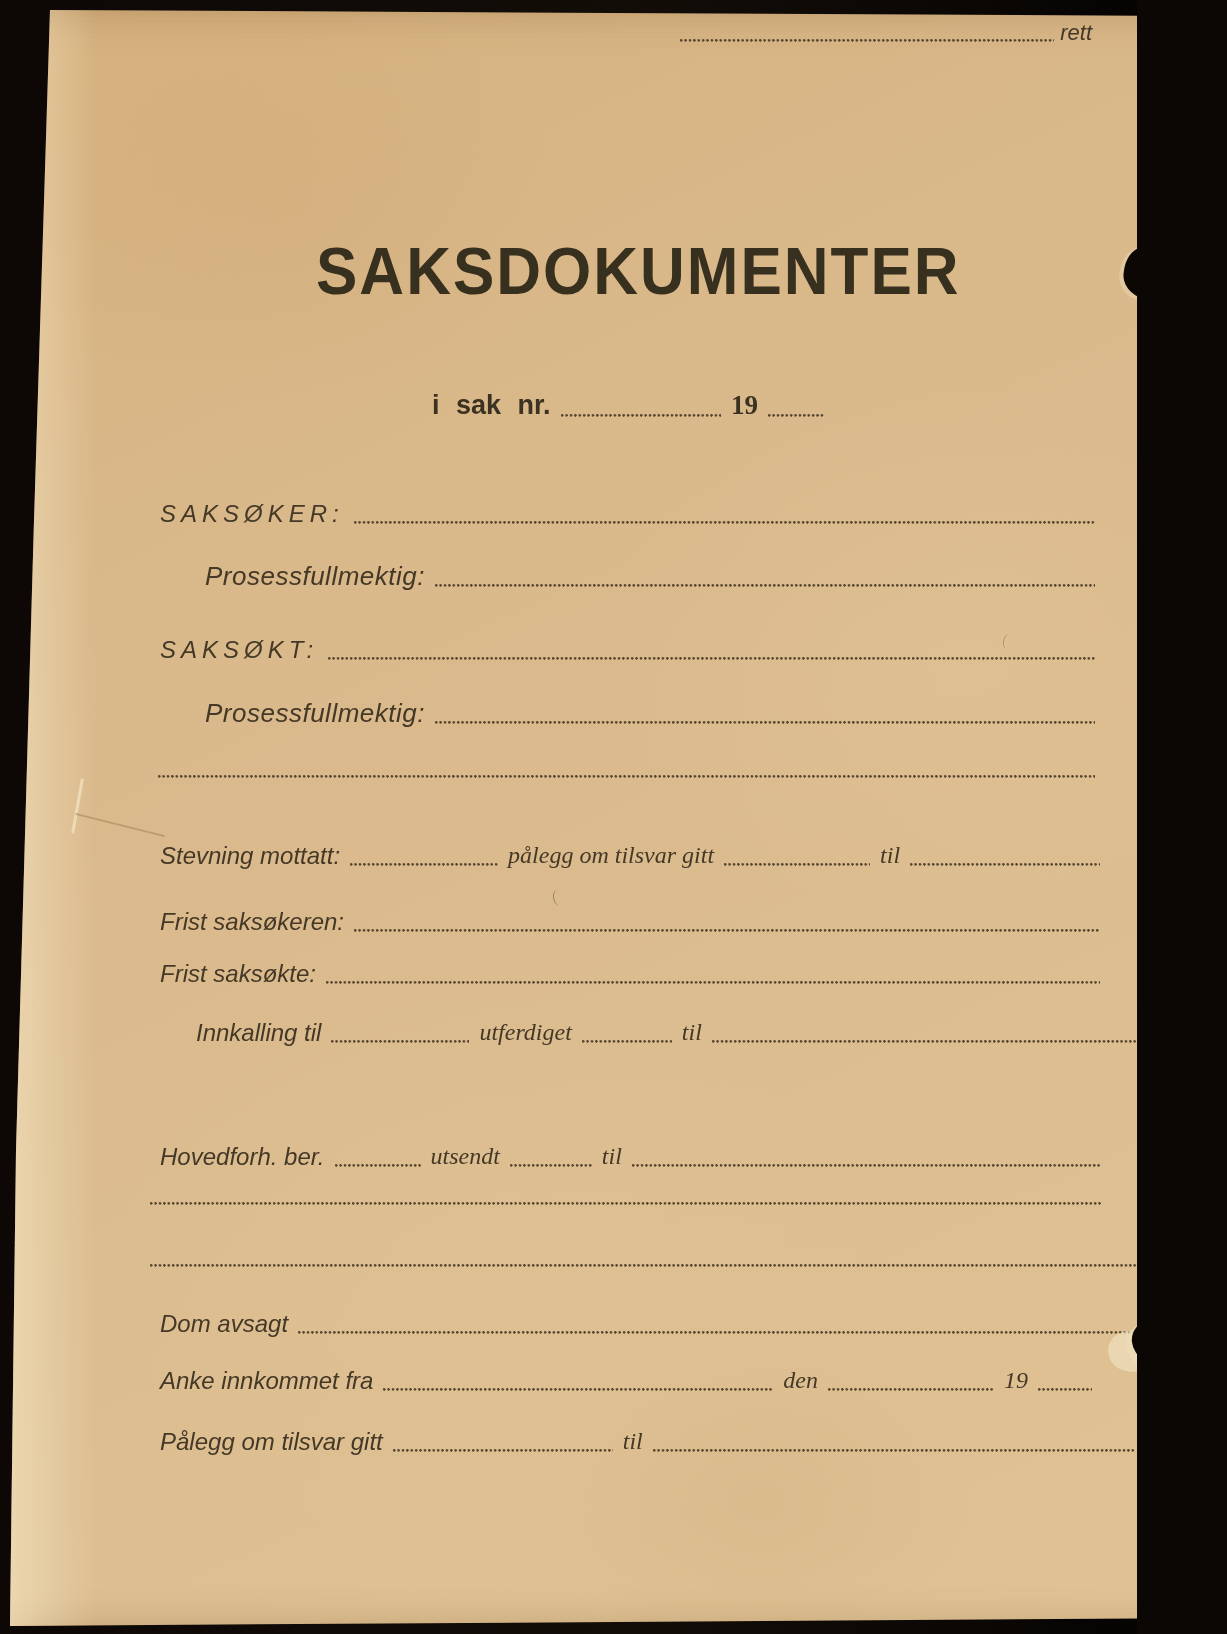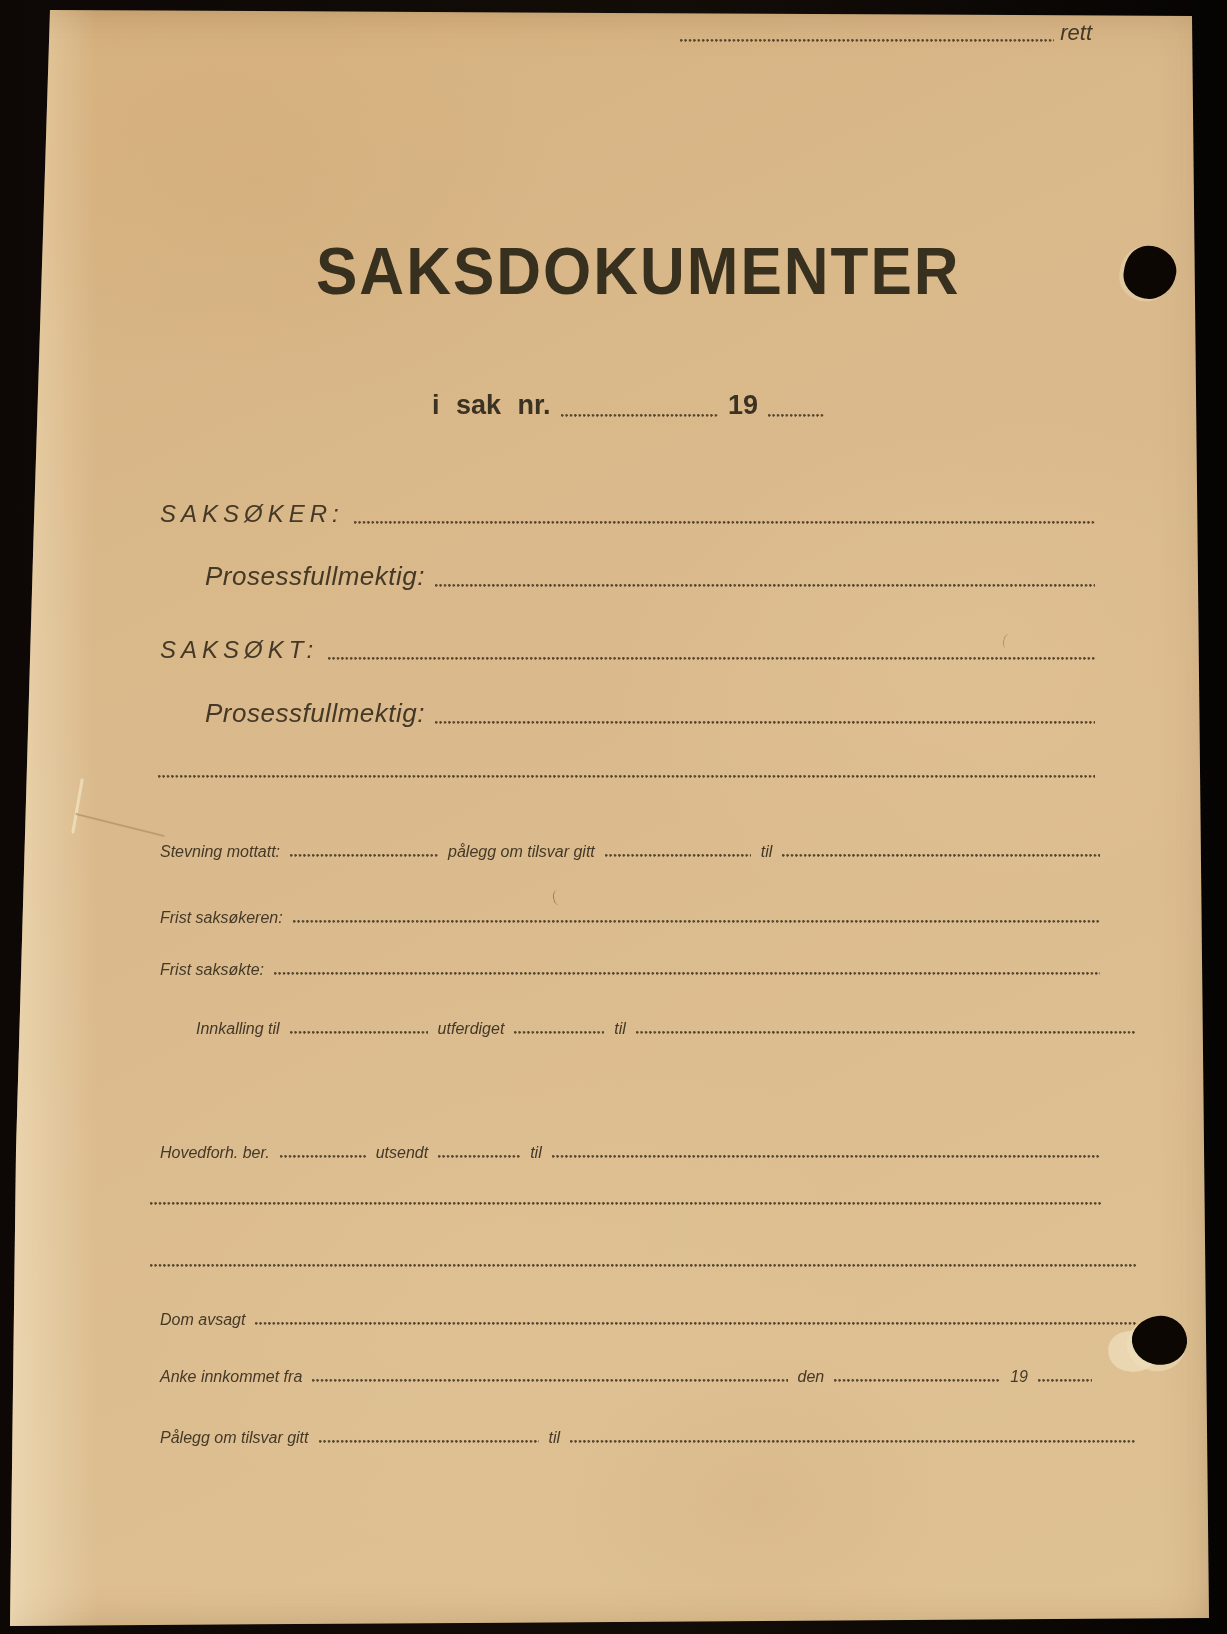--- a/index.html
+++ b/index.html
@@ -1,36 +1,36 @@
 <!DOCTYPE html>
 <html><head>
 <meta charset="utf-8">
 <style>
   html,body{margin:0;padding:0;background:#0b0705;}
-  .stage{position:relative;width:1227px;height:1634px;overflow:hidden;
+  .stage{position:relative;width:1109px;height:1634px;overflow:hidden;
          background:linear-gradient(90deg,#0d0806 0%,#130d08 55%,#060403 100%);
-         font-family:"Liberation Sans", sans-serif;}
+         font-family:"Liberation Sans", sans-serif;padding-left:28px;}
   .paper{position:absolute;left:0;top:0;width:1227px;height:1634px;
          background:linear-gradient(155deg,#d6b17e 0%,#d9b88a 30%,#dcbd90 62%,#dfc294 100%);
          clip-path:polygon(50px 10px,1192px 16px,1209px 1618px,10px 1626px,16px 1150px,34px 520px);
          box-shadow:inset 0 28px 50px -28px rgba(120,82,42,.38),
                     inset -34px 0 60px -32px rgba(95,62,30,.42),
                     inset 26px 0 34px -24px rgba(252,238,204,.40),
                     inset 0 -26px 44px -26px rgba(120,82,42,.28);}
   .texture{position:absolute;inset:0;pointer-events:none;
          background:
            radial-gradient(420px 300px at 22% 12%,rgba(200,155,105,.16),rgba(200,155,105,0) 70%),
            radial-gradient(500px 380px at 78% 40%,rgba(240,216,172,.14),rgba(240,216,172,0) 72%),
            radial-gradient(560px 420px at 40% 78%,rgba(233,206,160,.12),rgba(233,206,160,0) 70%),
            radial-gradient(300px 220px at 62% 92%,rgba(188,146,98,.12),rgba(188,146,98,0) 70%);}
   .edge-highlight{position:absolute;left:10px;top:0;width:86px;height:1634px;pointer-events:none;
          background:linear-gradient(90deg,rgba(250,238,206,.50),rgba(250,238,206,0));}
   .row{position:absolute;display:flex;align-items:flex-end;white-space:nowrap;}
-  .lbl{color:#443827;font-style:italic;font-size:16px;line-height:1.08;margin-right:10px;}
-  .lbl.mid{margin-left:10px;}
+  .lbl{color:#443827;font-style:italic;font-size:24px;line-height:1.08;margin-right:10px;}
+  .lbl.mid{margin-left:10px;font-family:Liberation Serif, serif;}
   .lbl.caps{font-size:24px;letter-spacing:5px;}
   .lbl.pros{font-size:26px;letter-spacing:.5px;}
   .lbl.bold{font-style:normal;font-weight:bold;font-size:27px;color:#3c3222;word-spacing:9px;margin-top:28px;}
   .lbl.small{font-size:22px;}
   .dots{flex:1 1 auto;height:3px;margin-bottom:3px;
         background-image:radial-gradient(circle at 1.2px 1.4px,#55452e 1.05px,rgba(85,69,46,0) 1.5px);
         background-size:4.4px 3px;background-repeat:repeat-x;background-position:0 100%;}
   .dots.fixed{flex:0 0 auto;}
   .title{position:absolute;left:316px;top:238px;margin:0;color:#38301f;
          font-weight:bold;font-size:62px;line-height:1;letter-spacing:2px;

